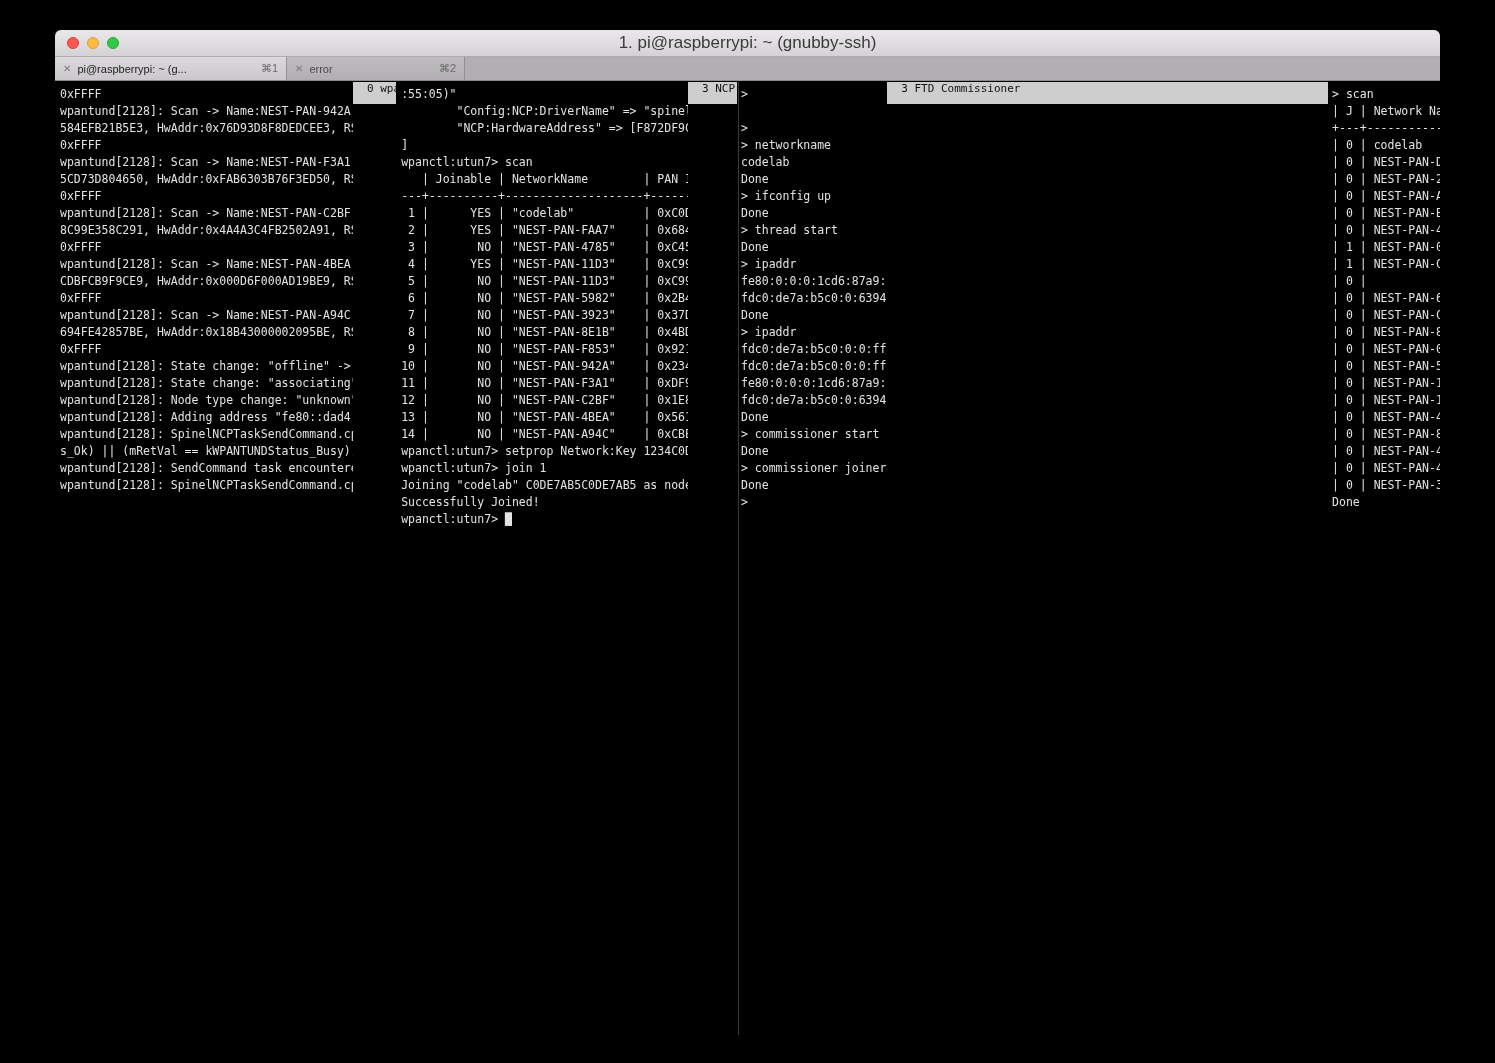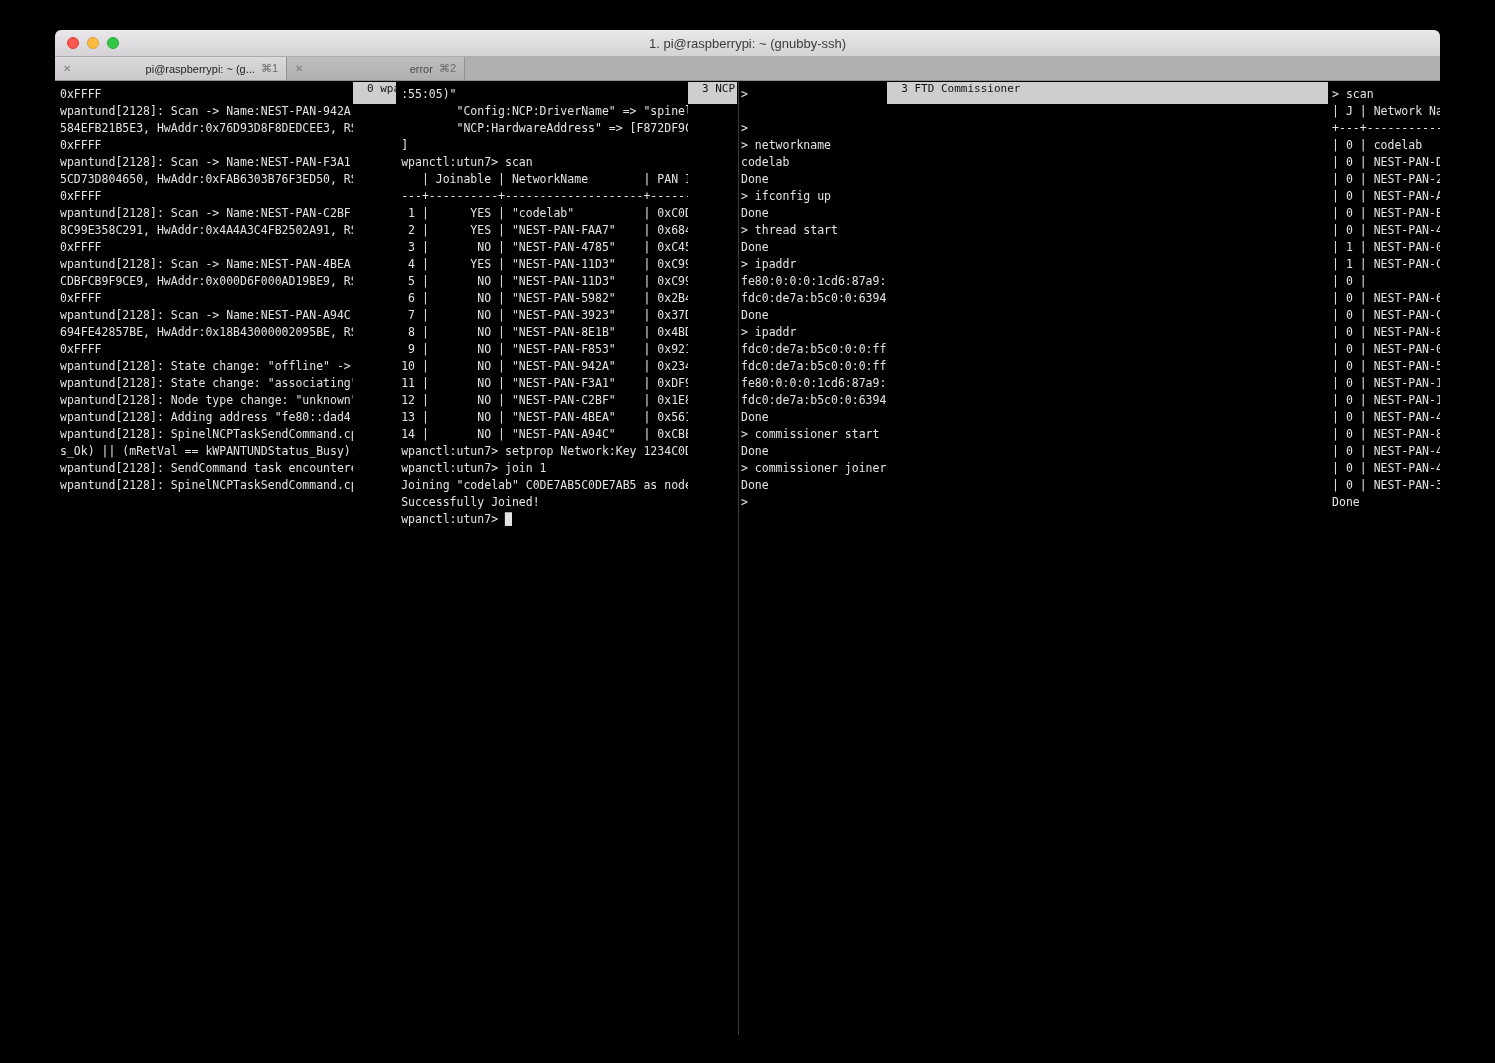--- a/index.html
+++ b/index.html
@@ -13,33 +13,33 @@
   
   .titlebar { height:27px; background:linear-gradient(#eae8ea,#d5d2d5);
               border-bottom:1px solid #aeabae; position:relative;
               display:flex; align-items:center; justify-content:center; }
   .traffic { position:absolute; left:12px; top:0; height:100%;
              display:flex; align-items:center; gap:8px; }
   .light { width:12px; height:12px; border-radius:50%; display:inline-block; }
   .light.red    { background:#fc5850; border:1px solid #dd3d37; }
   .light.yellow { background:#fdbc40; border:1px solid #de9f34; }
   .light.green  { background:#33c748; border:1px solid #27aa35; }
-  .title { font-size:13px; color:#3b3b3b; }
+  .title { font-size:17px; color:#3b3b3b; }
 
   
   .tabbar { height:24px; background:#b2afb2; display:flex;
             border-bottom:1px solid #8e8b8e; }
   .tab { display:flex; align-items:center; gap:6px; padding:0 8px;
          border-right:1px solid #949194; font-size:11px; color:#4a4a4a;
          background:linear-gradient(#c0bdc0,#b1aeb1); }
   .tab.active { background:linear-gradient(#dcd9dc,#cbc8cb); color:#222; }
   .tab.t1 { width:232px; }
   .tab.t2 { width:178px; }
   .tab .close { color:#7a7a7a; font-size:10px; cursor:default; }
-  .tab .label { flex:1; text-align:right; white-space:nowrap; overflow:hidden; }
+  .tab .label { flex:1; text-align:left; white-space:nowrap; overflow:hidden; }
   .tab .shortcut { color:#6b6b6b; }
   .tabbar-rest { flex:1; }
 
   
   .tmux { position:absolute; top:52px; bottom:0; left:0; right:0;
           display:flex; background:#000; }
   .col { display:flex; flex-direction:row; }
   .col.left { width:682px; }
   .col.right { flex:1; }
   .divider { width:4px; background:#000; position:relative; }

